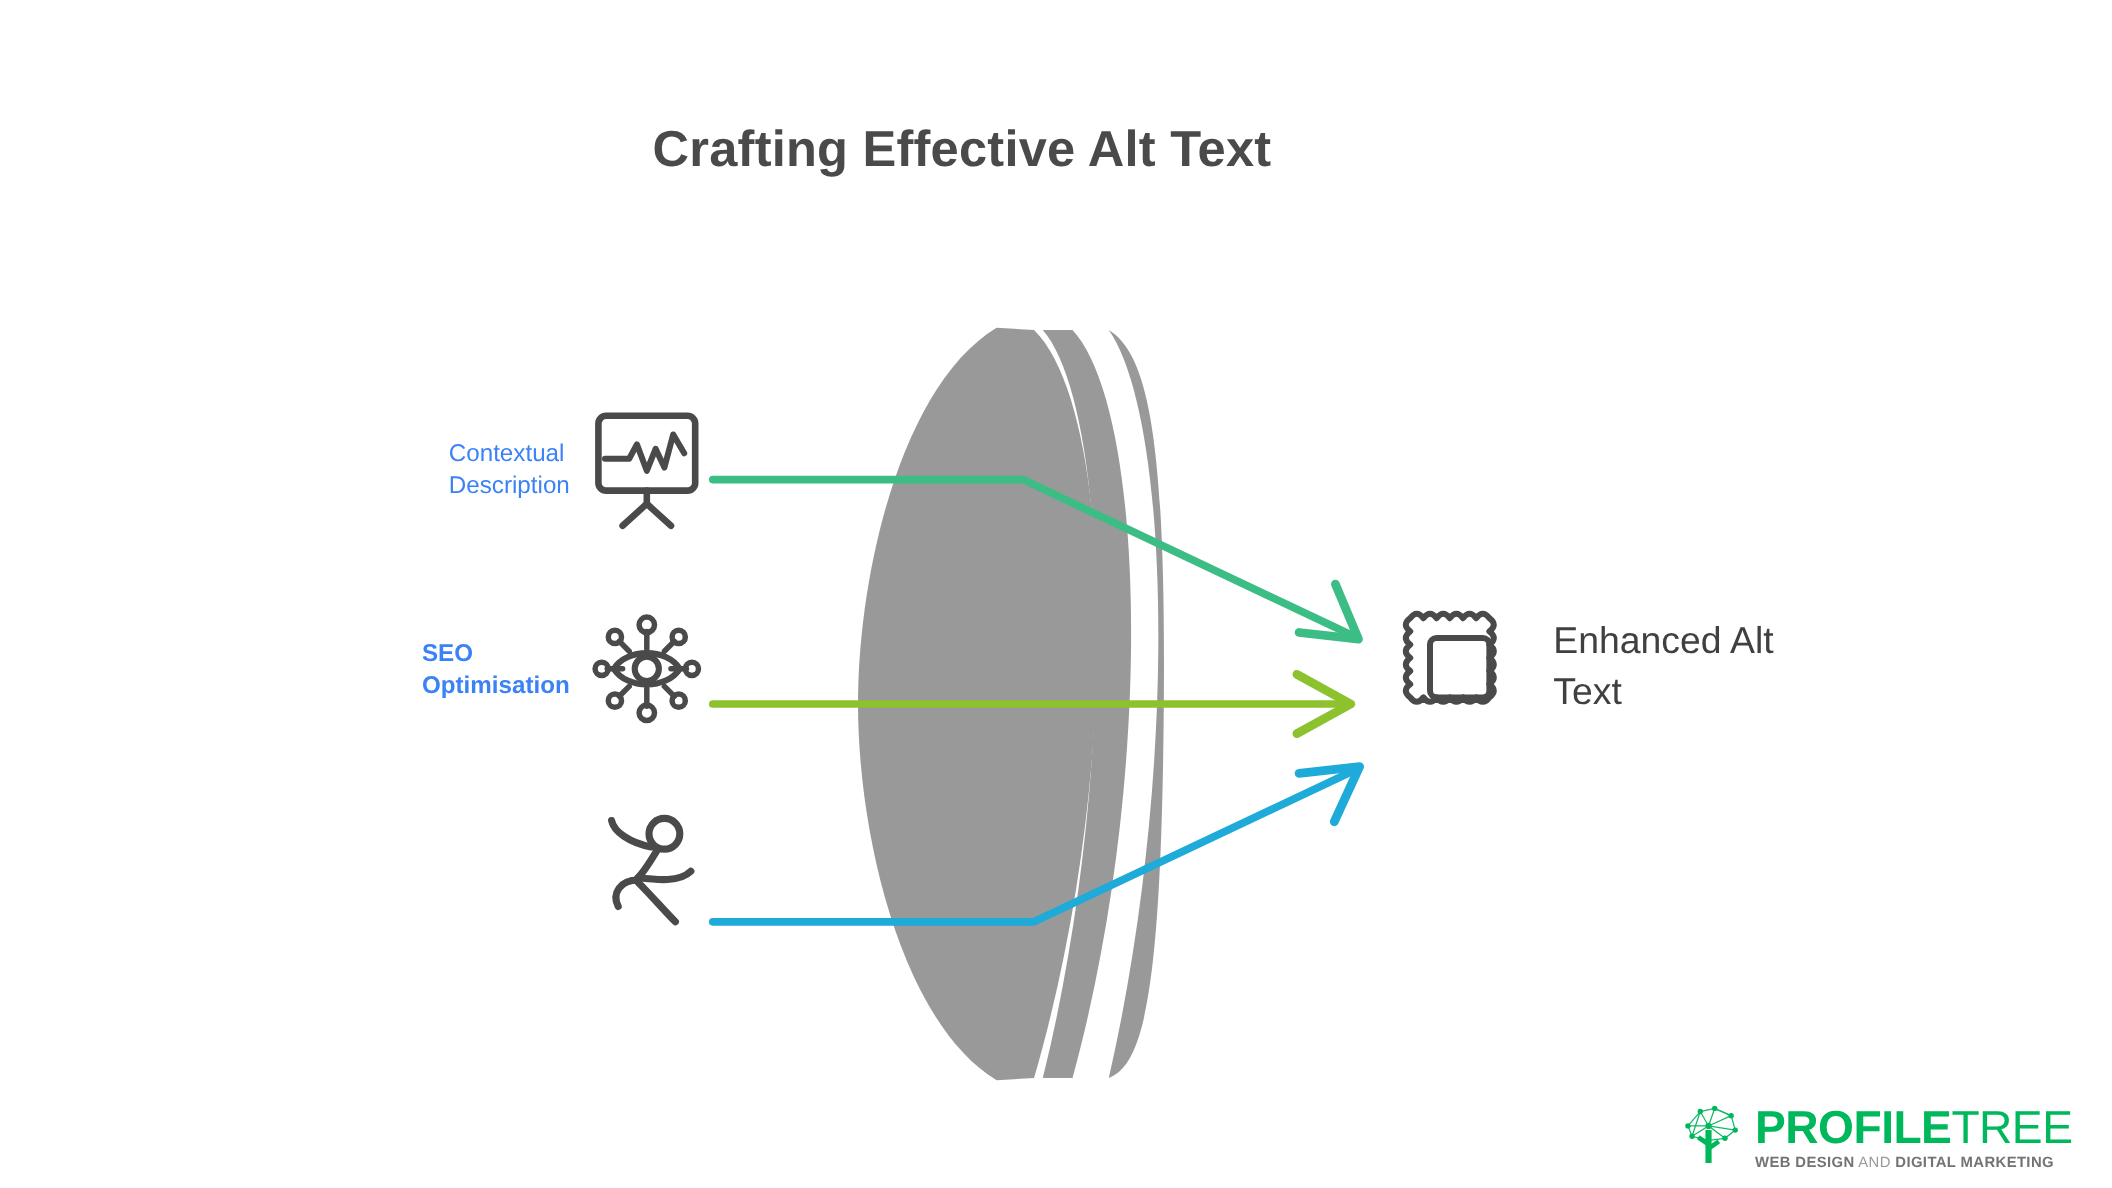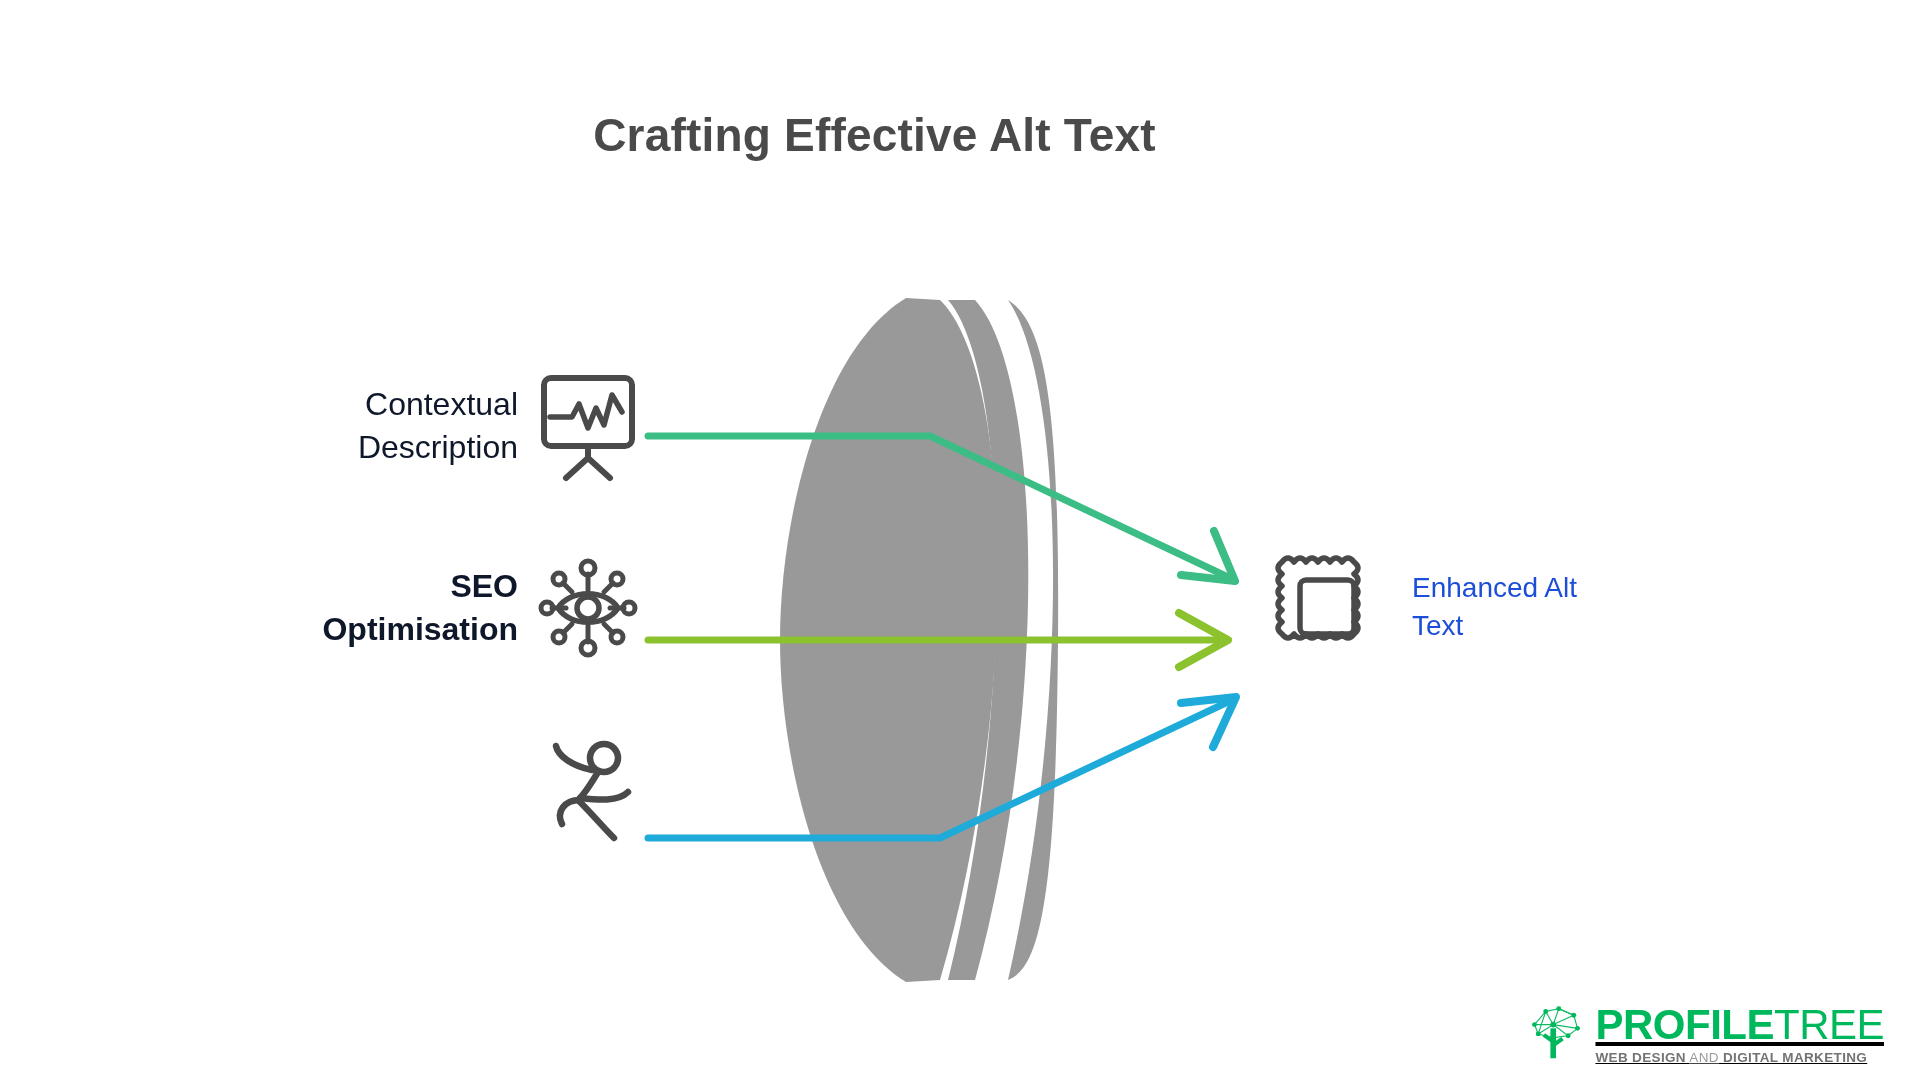--- a/index.html
+++ b/index.html
@@ -48,24 +48,23 @@
   .input-row {
     position: absolute;
     display: flex;
     align-items: center;
     justify-content: flex-end;
     gap: 18px;
     width: 520px;
     left: 120px;
   }
   .input-row .row-label {
-    font-size: 32px;
+    font-size: 22px;
     line-height: 1.34;
-    color: #0f172a;
-    text-align: right;
+    color: #3b82f6;
     white-space: pre-line;
     flex: 0 0 auto;
   }
   .input-row .row-icon {
     flex: 0 0 auto;
     width: 104px;
     height: 112px;
     display: flex;
     align-items: center;
     justify-content: center;
@@ -86,38 +85,38 @@
   }
   #output-block .out-icon {
     flex: 0 0 auto;
     width: 118px;
     height: 118px;
     display: flex;
     align-items: center;
     justify-content: center;
   }
   #output-block .out-label {
-    font-size: 28px;
+    font-size: 34px;
     line-height: 1.34;
-    color: #1d4ed8;
+    color: #404040;
     white-space: pre-line;
     max-width: 300px;
   }
 
   
   #logo {
     position: absolute;
     right: 36px;
     bottom: 14px;
     display: flex;
     align-items: center;
     gap: 10px;
   }
   #logo .logo-mark { flex: 0 0 auto; }
-  #logo .logo-text { display: flex; flex-direction: column; text-decoration: underline; }
+  #logo .logo-text { display: flex; flex-direction: column; }
   #logo .logo-word {
     font-size: 42px;
     line-height: 0.96;
     letter-spacing: -0.5px;
     color: #00b85c;
   }
   #logo .logo-word .w-bold { font-weight: bold; }
   #logo .logo-word .w-light { font-weight: normal; }
   #logo .logo-tag {
     font-size: 13.5px;

